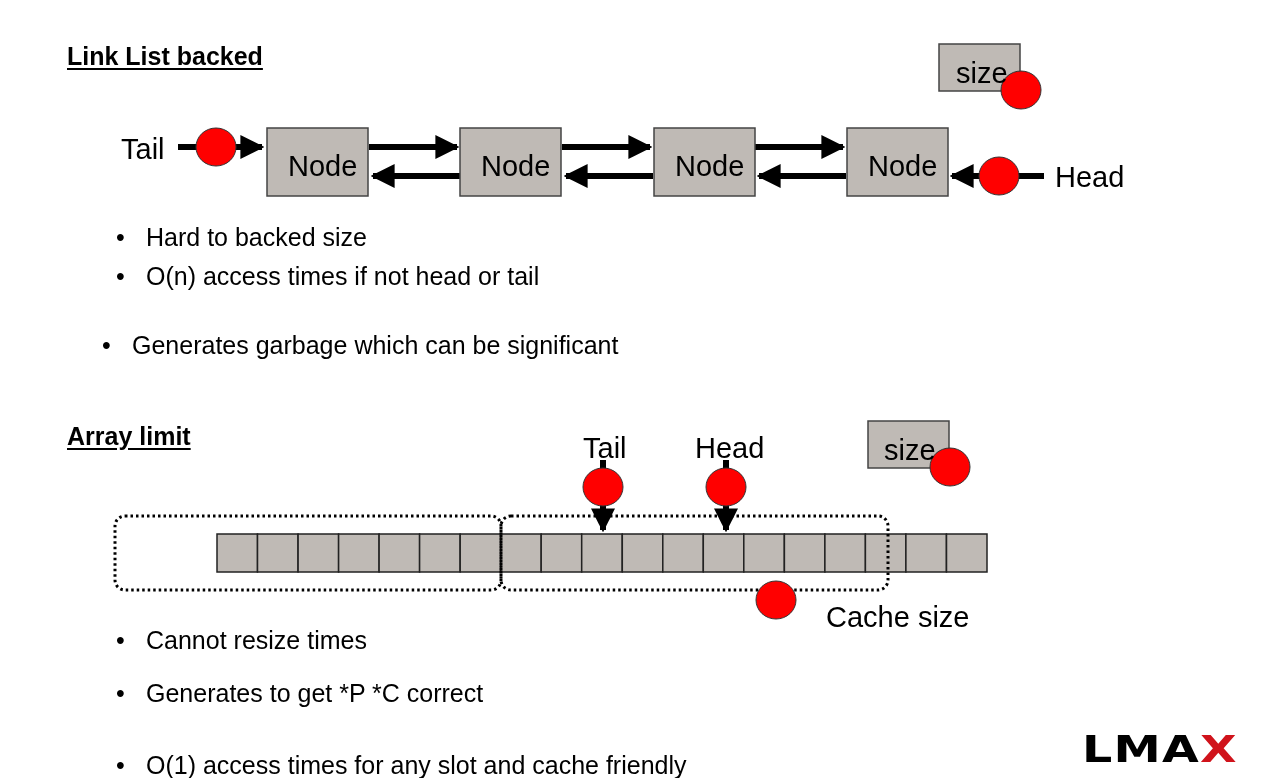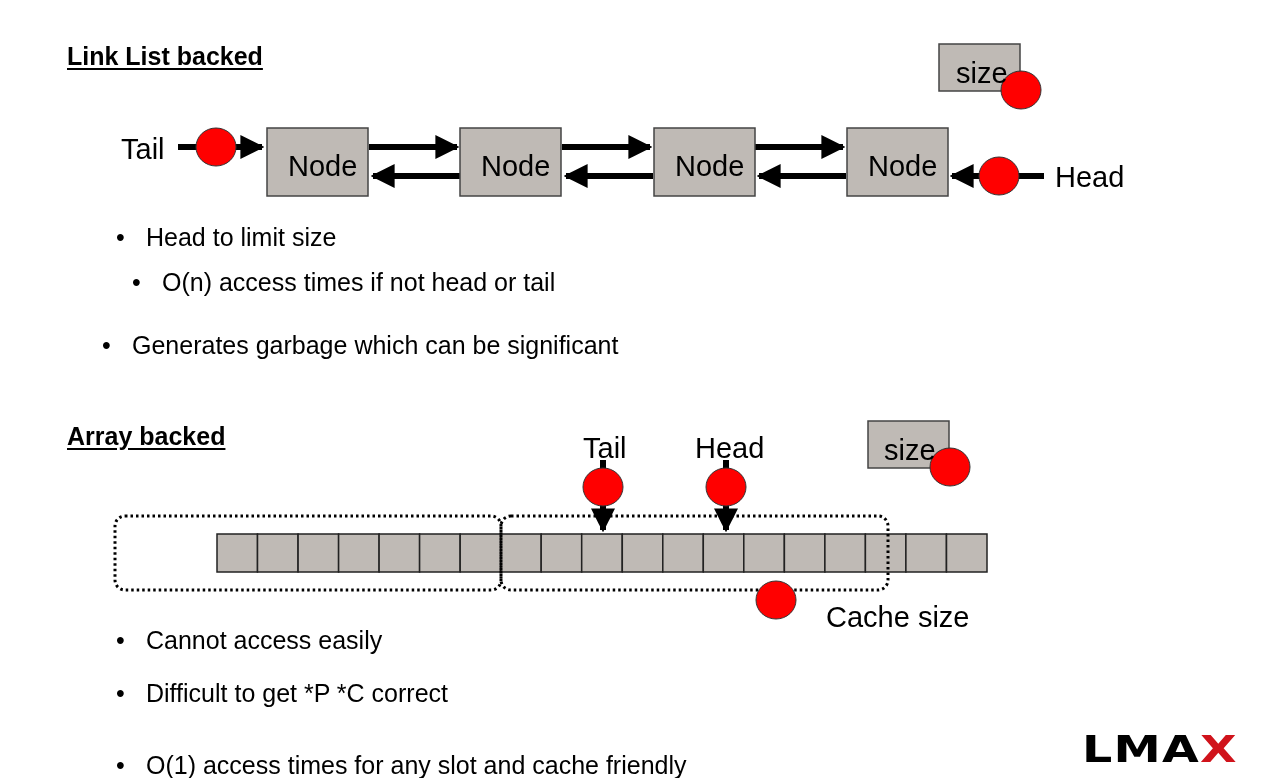--- a/index.html
+++ b/index.html
@@ -13,21 +13,21 @@
     .label { font-size: 29px; white-space: nowrap; }
     #diagram { position: absolute; left: 0; top: 0; }
     .logo { position: absolute; left: 1082px; top: 727px; font-family: "DejaVu Sans", sans-serif;
             font-weight: 900; font-size: 38px; letter-spacing: 1px; transform: scaleX(1.25); transform-origin: left top; }
     .logo .x { color: #d0131b; }
   </style>
 </head>
 <body>
 
 <div class="abs heading" style="left:67px; top:42px;">Link List backed</div>
-<div class="abs heading" style="left:67px; top:422px;">Array backed</div>
+<div class="abs heading" style="left:67px; top:422px;">Array limit</div>
 
 <svg id="diagram" width="1262" height="778">
   <defs>
     <marker id="ah" viewBox="0 0 10 10" refX="9" refY="5" markerWidth="4" markerHeight="4" orient="auto">
       <path d="M0,0 L10,5 L0,10 z" fill="#000"></path>
     </marker>
   </defs>
 
   <g>
     <line x1="178" y1="147" x2="262" y2="147" stroke="#000" stroke-width="6" marker-end="url(#ah)"></line>
@@ -110,24 +110,24 @@
 <div class="abs label" style="left:481px; top:150px;">Node</div>
 <div class="abs label" style="left:675px; top:150px;">Node</div>
 <div class="abs label" style="left:868px; top:150px;">Node</div>
 
 <div class="abs label" style="left:583px; top:432px;">Tail</div>
 <div class="abs label" style="left:695px; top:432px;">Head</div>
 <div class="abs label" style="left:884px; top:434px;">size</div>
 <div class="abs label" style="left:826px; top:601px;">Cache size</div>
 
 <ul class="bullets">
-  <li style="left:116px; top:223px;"><span class="dot">•</span><span>Head to limit size</span></li>
-  <li style="left:116px; top:268px;margin-left:16px;"><span class="dot">•</span><span>O(n) access times if not head or tail</span></li>
+  <li style="left:116px; top:223px;"><span class="dot">•</span><span>Hard to backed size</span></li>
+  <li style="left:116px; top:262px;"><span class="dot">•</span><span>O(n) access times if not head or tail</span></li>
   <li style="left:102px; top:331px;"><span class="dot">•</span><span>Generates garbage which can be significant</span></li>
 </ul>
 
 <ul class="bullets">
-  <li style="left:116px; top:626px;"><span class="dot">•</span><span>Cannot access easily</span></li>
-  <li style="left:116px; top:679px;"><span class="dot">•</span><span>Difficult to get *P *C correct</span></li>
+  <li style="left:116px; top:626px;"><span class="dot">•</span><span>Cannot resize times</span></li>
+  <li style="left:116px; top:679px;"><span class="dot">•</span><span>Generates to get *P *C correct</span></li>
   <li style="left:116px; top:733px;margin-top:18px;"><span class="dot">•</span><span>O(1) access times for any slot and cache friendly</span></li>
 </ul>
 
 <div class="logo"><span>LMA</span><span class="x">X</span></div>
 
 </body></html>

